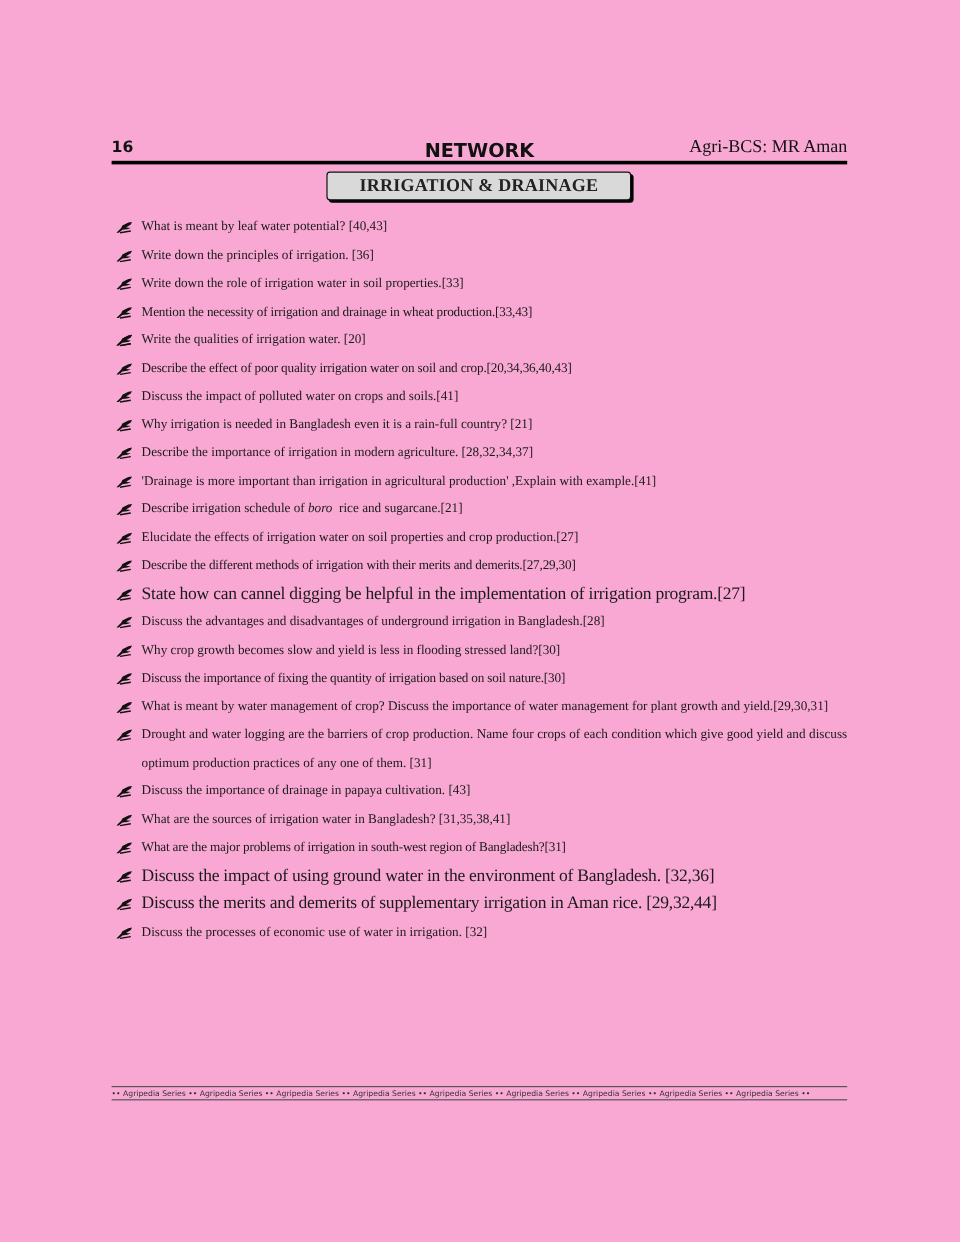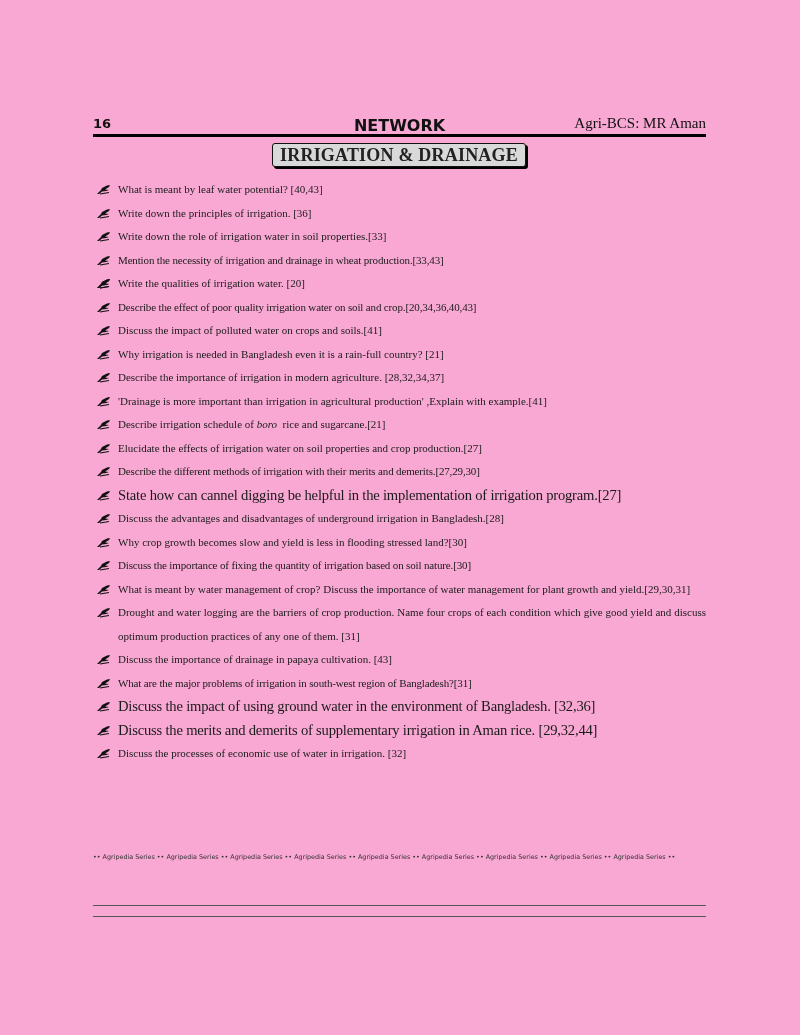--- a/index.html
+++ b/index.html
@@ -3,30 +3,30 @@
 <meta charset="utf-8">
 <style>
   html, body { margin: 0; padding: 0; background: #ffffff; }
   body { width: 800px; height: 1035px; position: relative; overflow: hidden; }
   .page { position: absolute; left: 0; top: 0; width: 800px; height: 1035px; background: #f9a8d4; }
   .header { position: absolute; left: 93px; top: 116px; width: 613px; height: 20px; }
   .hdr-num { position: absolute; left: 0; top: 0; font-family: "DejaVu Sans", sans-serif; font-weight: bold; font-size: 13px; color: #111; }
   .hdr-center { position: absolute; left: 0; width: 613px; top: 0; text-align: center; font-family: "DejaVu Sans", sans-serif; font-weight: bold; font-size: 16px; color: #111; }
   .hdr-right { position: absolute; right: 0; top: -1px; font-family: "Liberation Serif", serif; font-size: 15px; color: #111; }
   .hdr-rule { position: absolute; left: 93px; top: 134px; width: 613px; height: 3px; background: #000; }
-  .section-box { position: absolute; left: 272px; top: 143px; width: 252px; height: 22px; background: #d9d9d9; border: 1.5px solid #111; border-radius: 3px; box-shadow: 2px 2px 0 #000; text-align: center; line-height: 22px; font-family: "Liberation Serif", serif; font-weight: bold; font-size: 18px; color: #222; letter-spacing: 0.2px; }
+  .section-box { position: absolute; left: 272px; top: 143px; width: 252px; height: 22px; background: #d9d9d9; border: 1.5px solid #111; border-radius: 3px; box-shadow: 2px 2px 0 #000; text-align: center; line-height: 22px; font-family: "Liberation Serif", serif; font-weight: bold; font-size: 15px; color: #222; letter-spacing: 0.2px; }
   .list { position: absolute; left: 93px; top: 178px; width: 613px; margin: 0; padding: 0; list-style: none; }
   .item { position: relative; padding-left: 25px; font-family: "Liberation Serif", serif; font-size: 11px; line-height: 23.5px; color: #1a1a1a; text-align: justify; }
   .item.small { font-size: 14.6px; letter-spacing: -0.2px; }
   .item.tight { letter-spacing: -0.15px; }
   .bullet { position: absolute; left: 0; top: 0; width: 20px; height: 23.5px; display: flex; align-items: center; justify-content: center; }
   .bullet svg { width: 15px; height: 11px; }
   .ital { font-style: italic; margin-top: 28px; }
   .footer-rule-top { position: absolute; left: 93px; top: 905px; width: 613px; height: 1px; background: #555; }
-  .footer-text { position: absolute; left: 93px; top: 852px; width: 613px; height: 10px; overflow: hidden; white-space: nowrap; font-family: "DejaVu Sans", sans-serif; font-size: 6.4px; line-height: 10px; color: #333; }
+  .footer-text { position: absolute; left: 93px; top: 906px; width: 613px; height: 10px; overflow: hidden; white-space: nowrap; font-family: "DejaVu Sans", sans-serif; font-size: 6.4px; line-height: 10px; color: #333; }
   .footer-rule-bot { position: absolute; left: 93px; top: 916px; width: 613px; height: 1px; background: #555; }
 </style>
 </head>
 <body>
 
 <div class="page">
 
   <div class="header">
     <span class="hdr-num">16</span>
     <span class="hdr-center">NETWORK</span>
@@ -156,20 +156,26 @@
             <path d="M1 10 L5 6 L6 4 L11 1.5 L14 1 L13 3 L9 5.5 L13 6 L10 7 L6 7.5 L3 10 Z" fill="#111"></path>
             <path d="M4 10 L13 8.5" stroke="#111" stroke-width="1.2"></path>
           </svg>
         </span><span>Drought and water logging are the barriers of crop production. Name four crops of each condition which give good yield and discuss optimum production practices of any one of them.  [31]</span></li>
     <li class="item"><span class="bullet">
           <svg viewBox="0 0 15 11">
             <path d="M1 10 L5 6 L6 4 L11 1.5 L14 1 L13 3 L9 5.5 L13 6 L10 7 L6 7.5 L3 10 Z" fill="#111"></path>
             <path d="M4 10 L13 8.5" stroke="#111" stroke-width="1.2"></path>
           </svg>
         </span><span>Discuss the importance of drainage in papaya cultivation. [43]</span></li>
+    <li class="item"><span class="bullet">
+          <svg viewBox="0 0 15 11">
+            <path d="M1 10 L5 6 L6 4 L11 1.5 L14 1 L13 3 L9 5.5 L13 6 L10 7 L6 7.5 L3 10 Z" fill="#111"></path>
+            <path d="M4 10 L13 8.5" stroke="#111" stroke-width="1.2"></path>
+          </svg>
+        </span><span>What are the sources of irrigation water in Bangladesh? [31,35,38,41]</span></li>
     <li class="item tight"><span class="bullet">
           <svg viewBox="0 0 15 11">
             <path d="M1 10 L5 6 L6 4 L11 1.5 L14 1 L13 3 L9 5.5 L13 6 L10 7 L6 7.5 L3 10 Z" fill="#111"></path>
             <path d="M4 10 L13 8.5" stroke="#111" stroke-width="1.2"></path>
           </svg>
         </span><span>What are the major problems of irrigation in south-west region of Bangladesh?[31]</span></li>
     <li class="item small"><span class="bullet">
           <svg viewBox="0 0 15 11">
             <path d="M1 10 L5 6 L6 4 L11 1.5 L14 1 L13 3 L9 5.5 L13 6 L10 7 L6 7.5 L3 10 Z" fill="#111"></path>
             <path d="M4 10 L13 8.5" stroke="#111" stroke-width="1.2"></path>

